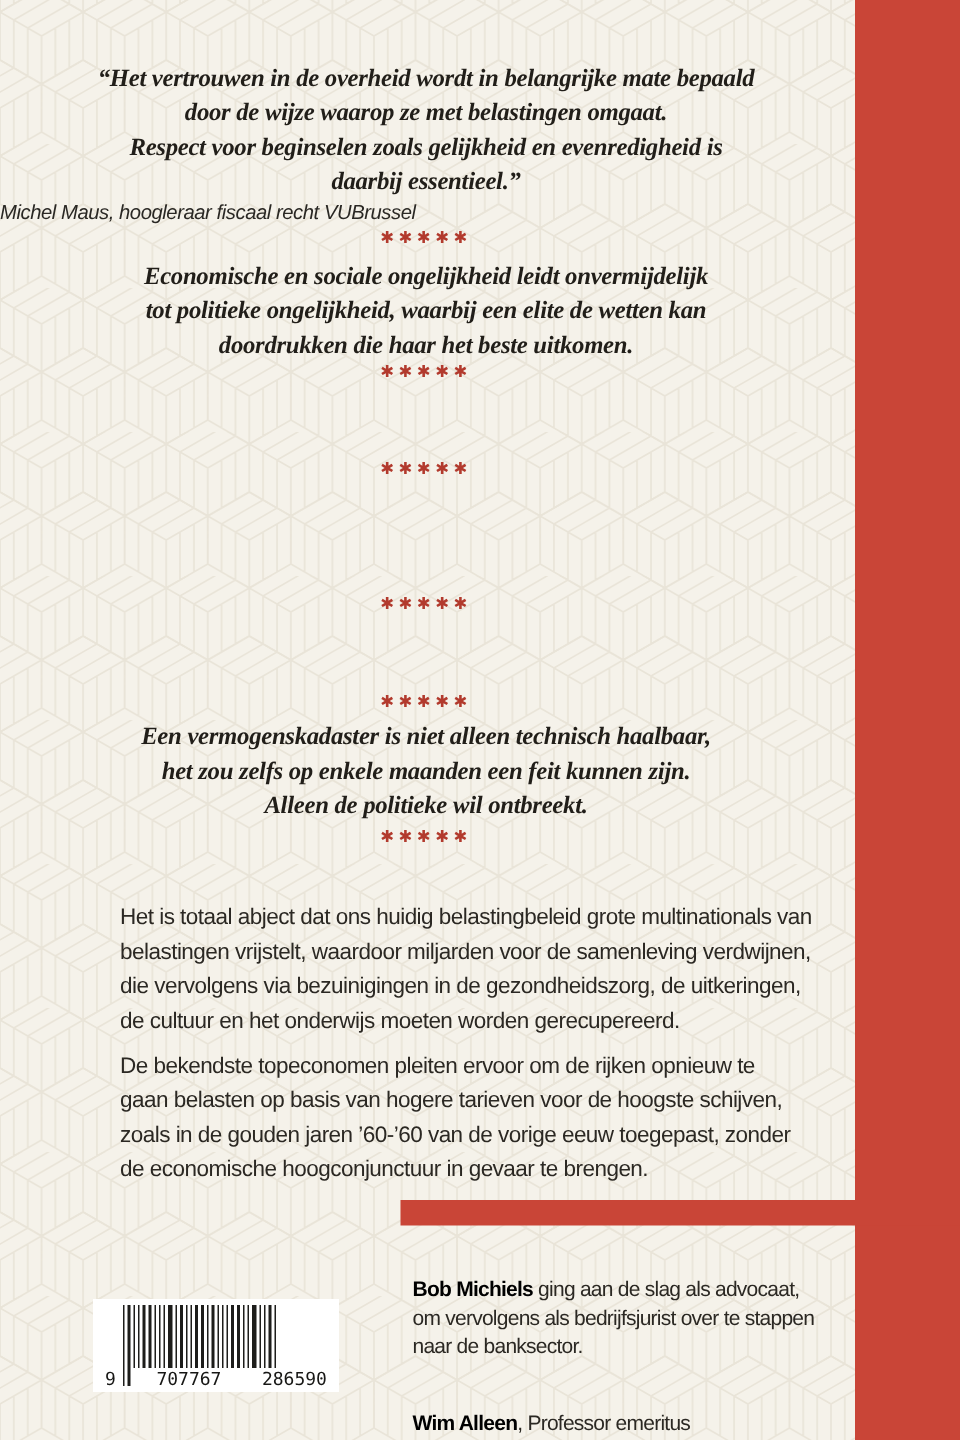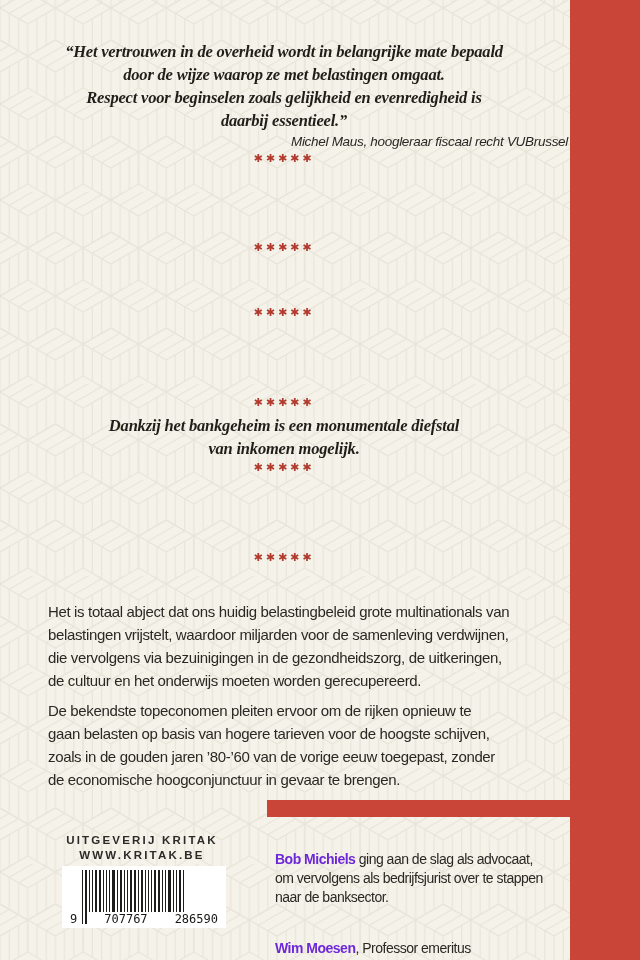--- a/index.html
+++ b/index.html
@@ -20,34 +20,34 @@
     position:absolute;left:0;right:72px;
     text-align:center;
     font-family:"Liberation Serif", serif;
     font-style:italic;font-weight:700;
     font-size:16.5px;line-height:23px;letter-spacing:-0.2px;
     color:#211e19;
     white-space:pre-line;
   }
   .attribution{
     position:absolute;left:0;right:72px;
-    text-align:right;
+    text-align:left;
     font-style:italic;
     font-size:13.5px;line-height:18px;letter-spacing:-0.3px;
     color:#2a2824;
   }
   .stars{
     position:absolute;left:0;right:72px;
     text-align:center;
     font-family:"DejaVu Sans", sans-serif;
     font-size:11px;line-height:14px;letter-spacing:3px;
     color:#b23a2d;
   }
   .para{
-    position:absolute;left:48px;width:496px;
+    position:absolute;left:80px;width:496px;
     font-size:15px;line-height:23px;letter-spacing:-0.35px;
     color:#2b2823;
     white-space:pre-line;
   }
   .publisher{
     position:absolute;left:30px;top:833px;width:224px;
     text-align:center;
     font-weight:700;font-size:11.5px;line-height:15px;letter-spacing:2.2px;
     color:#2b2a26;
   }
@@ -67,21 +67,21 @@
     font-size:12px;color:#171715;background:transparent;
   }
   .isbn-row span{background:#fff;padding:0 2px;}
   .bios{
     position:absolute;left:275px;top:831px;width:292px;
     font-size:14px;line-height:19px;letter-spacing:-0.5px;
     color:#2b2823;
     white-space:pre-line;
   }
   .bio+.bio{margin-top:13px;}
-  .bio b{font-weight:700;color:#6d28d9;text-align:right;}
+  .bio b{font-weight:700;color:#000000;text-align:right;}
 </style>
 </head>
 <body>
 
 <div class="cover">
 
   <svg class="pattern-layer" width="640" height="960" viewBox="0 0 640 960" xmlns="http://www.w3.org/2000/svg" aria-hidden="true">
     <defs>
       <g id="cube" stroke="#e9e4d8" stroke-width="1.1" fill="none">
         <path d="M0,-32 L27.7,-16 L27.7,16 L0,32 L-27.7,16 L-27.7,-16 Z
@@ -105,56 +105,56 @@
   <div class="red-band"></div>
   <div class="red-bar"></div>
 
   <div class="quote" style="top:40px">“Het vertrouwen in de overheid wordt in belangrijke mate bepaald
 door de wijze waarop ze met belastingen omgaat.
 Respect voor beginselen zoals gelijkheid en evenredigheid is
 daarbij essentieel.”</div>
   <div class="attribution" style="top:133px">Michel Maus, hoogleraar fiscaal recht VUBrussel</div>
   <div class="stars" style="top:152px">✱✱✱✱✱</div>
 
+  <div class="quote" style="top:172px">Economische en sociale ongelijkheid leidt onvermijdelijk
+tot politieke ongelijkheid, waarbij een elite de wetten kan
+doordrukken die haar het beste uitkomen.</div>
   <div class="stars" style="top:241px">✱✱✱✱✱</div>
 
   <div class="stars" style="top:306px">✱✱✱✱✱</div>
 
   <div class="stars" style="top:396px">✱✱✱✱✱</div>
 
-  <div class="quote" style="top:414px">Dankzij het bankgeheim is een monumentale diefstal
-van inkomen mogelijk.</div>
   <div class="stars" style="top:461px">✱✱✱✱✱</div>
 
+  <div class="quote" style="top:479px">Een vermogenskadaster is niet alleen technisch haalbaar,
+het zou zelfs op enkele maanden een feit kunnen zijn.
+Alleen de politieke wil ontbreekt.</div>
   <div class="stars" style="top:551px">✱✱✱✱✱</div>
 
   <div class="para" style="top:600px">Het is totaal abject dat ons huidig belastingbeleid grote multinationals van
 belastingen vrijstelt, waardoor miljarden voor de samenleving verdwijnen,
 die vervolgens via bezuinigingen in de gezondheidszorg, de uitkeringen,
 de cultuur en het onderwijs moeten worden gerecupereerd.</div>
   <div class="para" style="top:699px">De bekendste topeconomen pleiten ervoor om de rijken opnieuw te
 gaan belasten op basis van hogere tarieven voor de hoogste schijven,
-zoals in de gouden jaren ’80-’60 van de vorige eeuw toegepast, zonder
+zoals in de gouden jaren ’60-’60 van de vorige eeuw toegepast, zonder
 de economische hoogconjunctuur in gevaar te brengen.</div>
 
-  <div class="publisher">
-    <div>UITGEVERIJ KRITAK</div>
-    <div>WWW.KRITAK.BE</div>
-  </div>
 
   <div class="barcode-box">
     <div class="bars-row"><span class="bar tall" style="width: 1px;"></span><span class="bar tall" style="width: 2px;"></span><span class="bar" style="width: 1px;"></span><span class="bar" style="width: 1px;"></span><span class="bar" style="width: 2px;"></span><span class="bar" style="width: 2px;"></span><span class="bar" style="width: 1px;"></span><span class="bar" style="width: 1px;"></span><span class="bar" style="width: 1px;"></span><span class="bar" style="width: 3px;"></span><span class="bar" style="width: 1px;"></span><span class="bar" style="width: 2px;"></span><span class="bar" style="width: 1px;"></span><span class="bar" style="width: 1px;"></span><span class="bar tall" style="width: 2px;"></span><span class="bar tall" style="width: 2px;"></span><span class="bar" style="width: 1px;"></span><span class="bar" style="width: 2px;"></span><span class="bar" style="width: 1px;"></span><span class="bar" style="width: 1px;"></span><span class="bar" style="width: 1px;"></span><span class="bar" style="width: 2px;"></span><span class="bar" style="width: 2px;"></span><span class="bar" style="width: 1px;"></span><span class="bar" style="width: 1px;"></span><span class="bar" style="width: 3px;"></span><span class="bar" style="width: 1px;"></span><span class="bar" style="width: 1px;"></span><span class="bar tall" style="width: 2px;"></span><span class="bar tall" style="width: 1px;"></span></div>
     <div class="isbn-row">
       <span>9</span>
       <span>707767</span>
       <span>286590</span>
     </div>
   </div>
 
   <div class="bios">
     <div class="bio"><b>Bob Michiels</b><span> ging aan de slag als advocaat,
 om vervolgens als bedrijfsjurist over te stappen
 naar de banksector.</span></div>
-    <div class="bio"><b>Wim Moesen</b><span>, Professor emeritus
+    <div class="bio"><b>Wim Alleen</b><span>, Professor emeritus
 Departement Economie, KULeuven.</span></div>
   </div>
 
 </div>
 
 </body></html>

